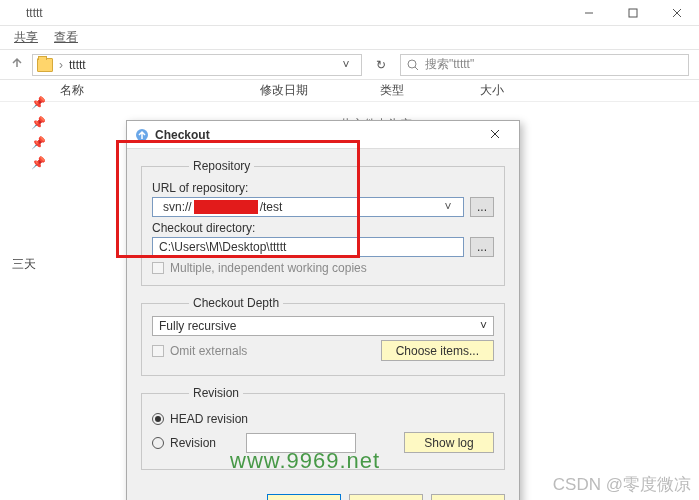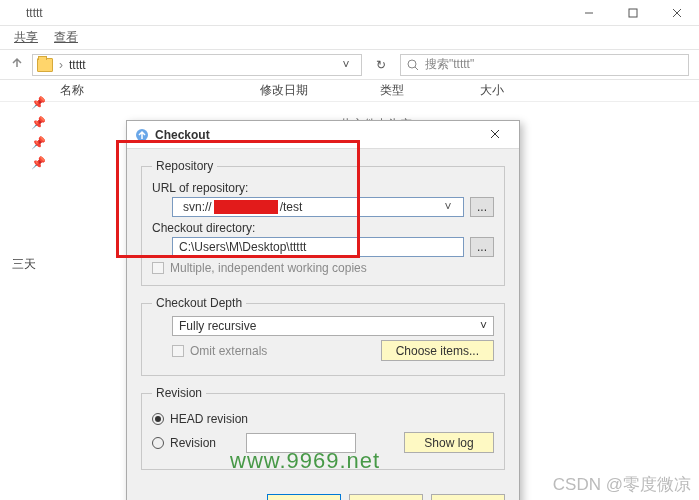--- a/index.html
+++ b/index.html
@@ -41,23 +41,23 @@
 
   
   .dlg { position:absolute; left:126px; top:120px; width:394px; height:452px; background:#f0f0f0; border:1px solid #aaa; box-shadow:3px 3px 8px rgba(0,0,0,0.25); }
   .dlg-tbar { height:28px; background:#fff; border-bottom:1px solid #ddd; display:flex; align-items:center; padding:0 8px; justify-content:space-between; }
   .dlg-title { display:flex; align-items:center; gap:6px; font-weight:bold; color:#333; }
   .dlg-ico { width:14px; height:14px; }
   .dlg-close { width:32px; text-align:center; }
   .dlg-body { padding:10px 14px 8px; }
 
   fieldset { border:1px solid #c8c8c8; margin:0 0 10px 0; padding:6px 10px 10px; }
-  legend { padding:0 4px; color:#333; }
+  legend { padding:0 4px; color:#333;margin-left:37px; }
   .lbl { margin:2px 0 2px; color:#333; }
-  .row { display:flex; align-items:center; gap:6px; margin-bottom:4px;margin-left:20px; }
+  .row { display:flex; align-items:center; gap:6px; margin-bottom:4px; }
   .txt { flex:1; height:20px; border:1px solid #7a9ac0; background:#fff; padding:0 6px; display:flex; align-items:center; position:relative; }
   .combo-chev { width:18px; text-align:center; color:#555; }
   .dots { width:24px; height:20px; border:1px solid #adadad; background:#e1e1e1; display:flex; align-items:center; justify-content:center; }
   .red-hl { position:absolute; border:3px solid #e21b1b; pointer-events:none; }
   .hl1 { left:116px; top:140px; width:244px; height:118px; }
   .redblock { position:absolute; background:#e21b1b; }
 
   .chk { display:flex; align-items:center; gap:6px; color:#8a8a8a; }
   .chkbox { width:12px; height:12px; border:1px solid #bbb; background:#f5f5f5; }
 

